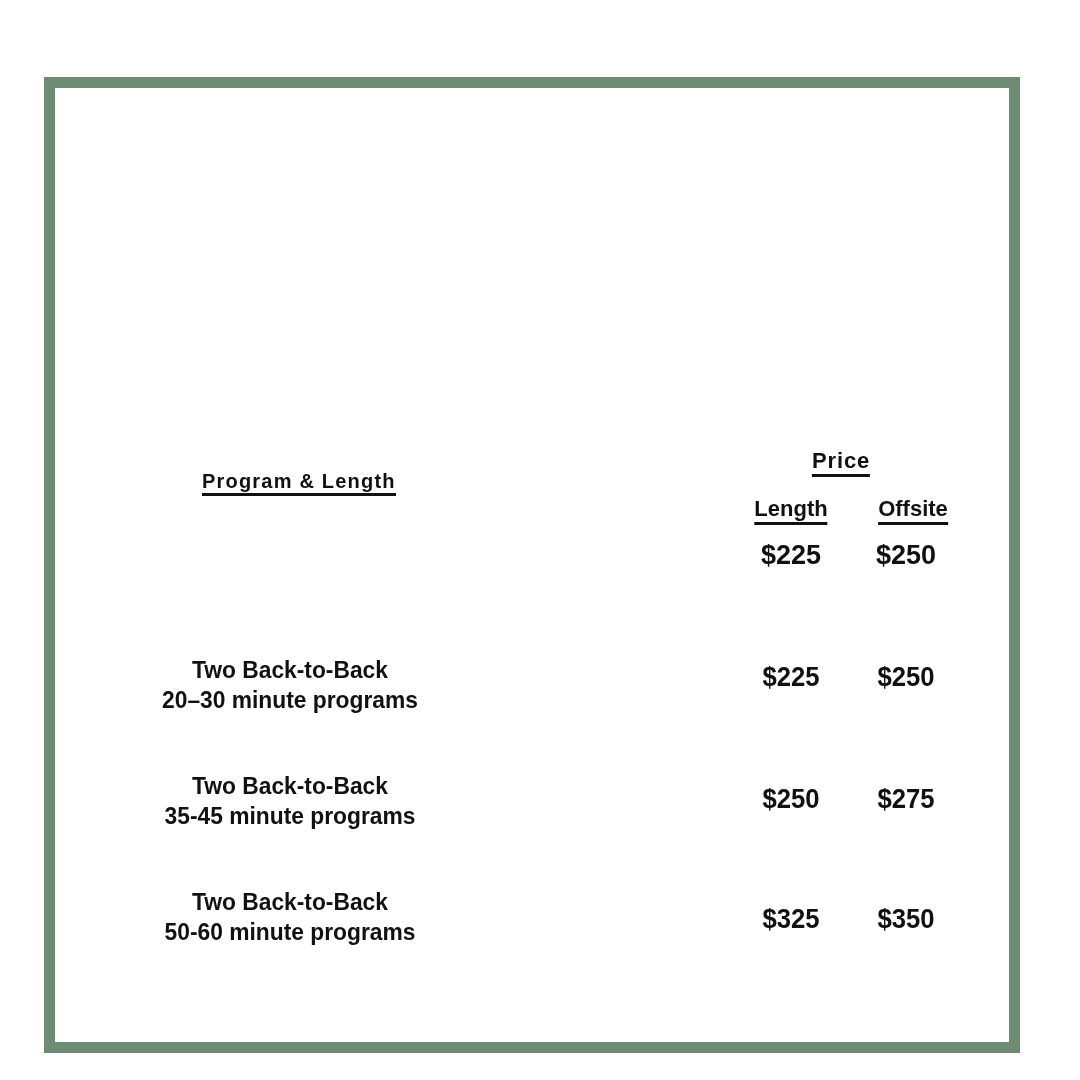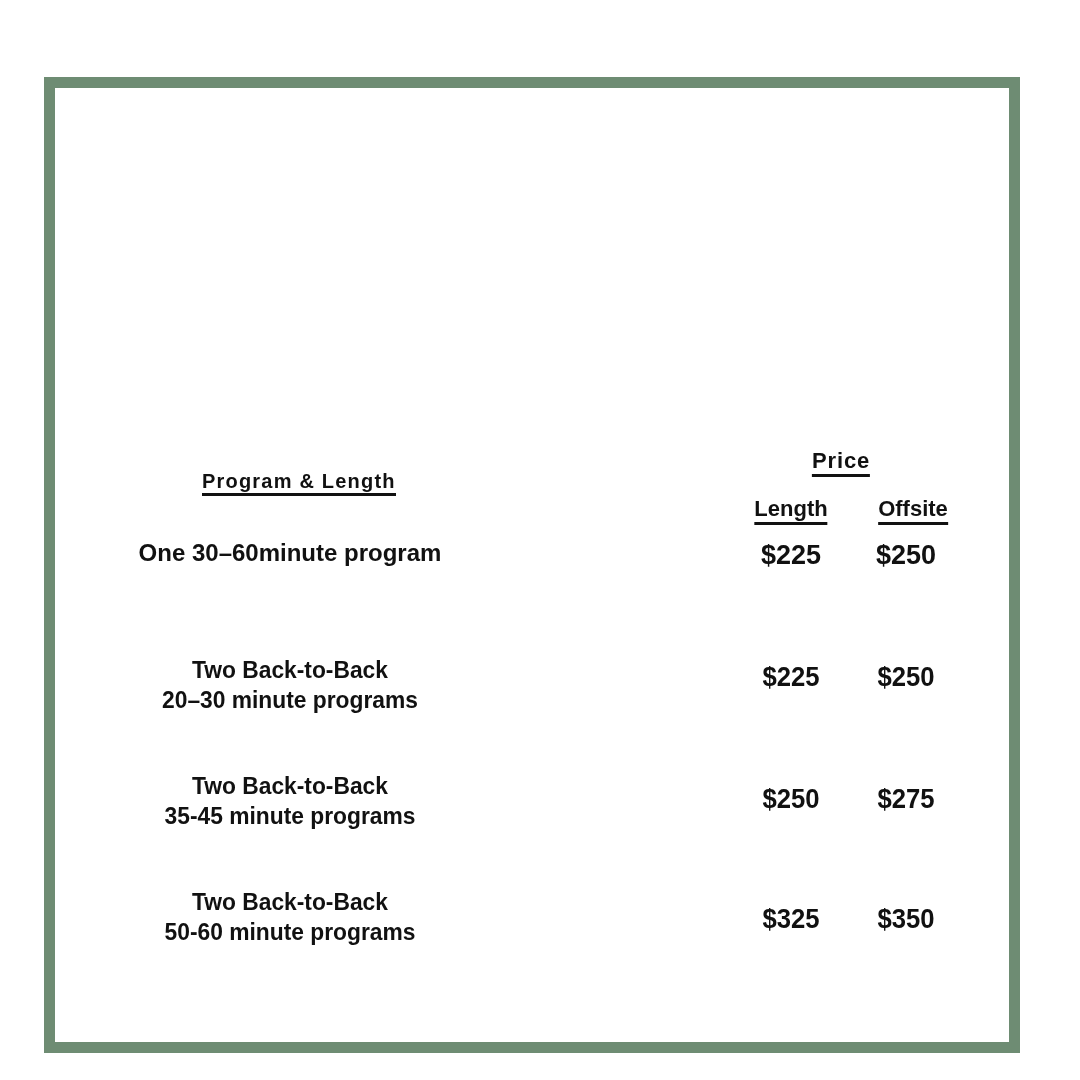--- a/index.html
+++ b/index.html
@@ -122,21 +122,20 @@
   <div class="col-header onsite-header">
     <span class="underlined">Length</span>
   </div>
 
   <div class="col-header offsite-header">
     <span class="underlined">Offsite</span>
   </div>
 
   <div class="row r0">
     <div class="program-cell">
-      <div>One 30–60minute program</div>
     </div>
     <div class="price-cell onsite-col">$225</div>
     <div class="price-cell offsite-col">$250</div>
   </div>
 
   <div class="row r1">
     <div class="program-cell condensed">
       <div>Two Back-to-Back</div>
       <div>20–30 minute programs</div>
     </div>

